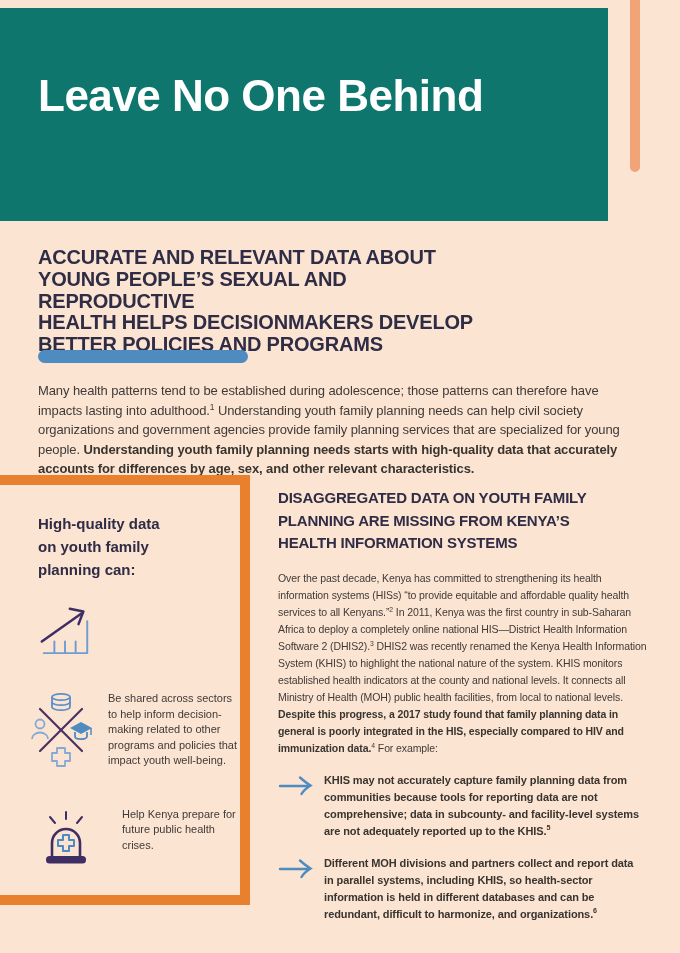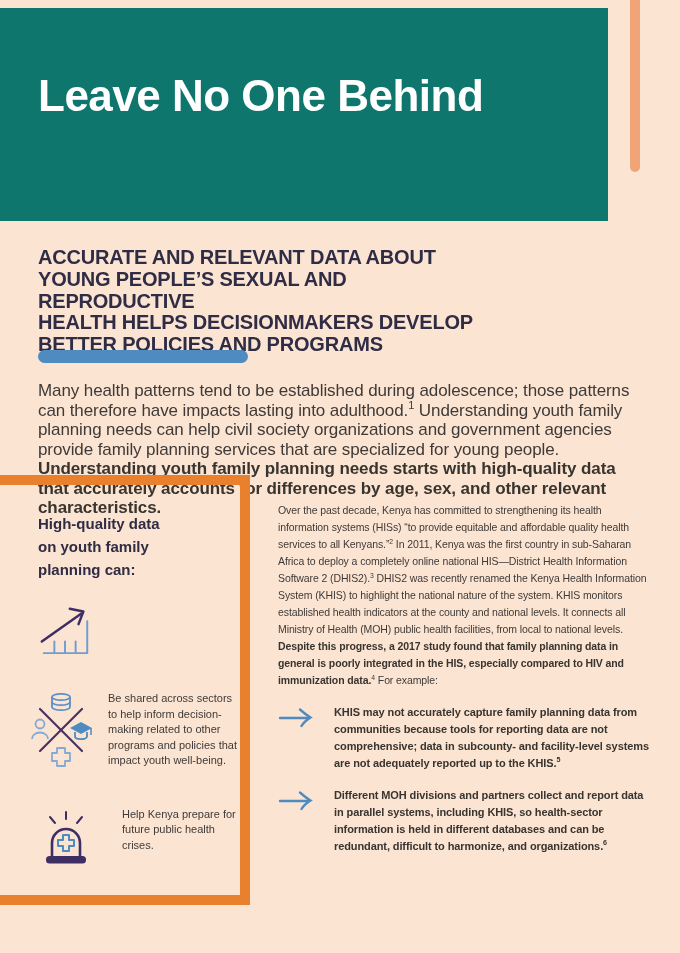--- a/index.html
+++ b/index.html
@@ -37,21 +37,21 @@
     position:absolute; left:38px; top:247px; width:445px; margin:0;
     font-size:20px; font-weight:bold; color:#2f2c45;
     line-height:21.8px; letter-spacing:-0.2px;
   }
   .blue-pill {
     position:absolute; left:38px; top:350px; width:210px; height:13px;
     background:#4e8bc0; border-radius:7px;
   }
   .intro-paragraph {
     position:absolute; left:38px; top:381px; width:606px; margin:0;
-    font-size:17px; line-height:19.5px; letter-spacing:-0.1px; color:#3e3a38;
+    font-size:13px; line-height:19.5px; letter-spacing:-0.1px; color:#3e3a38;
   }
   .intro-paragraph strong, .bullet-text, .article-paragraph strong { color:#38342f; }
 
   
   .sidebar-box {
     position:absolute; left:-12px; top:475px; width:262px; height:430px;
     box-sizing:border-box; border:10px solid #e8802d;
     padding-top:27px;
   }
   .sidebar-heading {
@@ -75,21 +75,21 @@
     position:absolute; left:278px; top:487px; width:376px;
   }
   .article-heading {
     margin:0; font-size:15px; font-weight:bold; color:#2f2c45;
     line-height:22.5px; letter-spacing:-0.2px;
   }
   .article-paragraph {
     margin:15px 0 0; width:372px;
     font-size:10.5px; line-height:17px; letter-spacing:-0.1px; color:#3e3a38;
   }
-  .bullet { display:flex; align-items:flex-start; margin-top:15px;justify-content:space-between; }
+  .bullet { display:flex; align-items:flex-start; margin-top:15px; }
   .bullet .arrow-cell { flex:0 0 36px; margin-right:10px; margin-top:1px; }
   .bullet-text {
     font-size:11px; font-weight:bold; line-height:17px; letter-spacing:-0.1px;
     width:320px;
   }
   sup { font-size:0.65em; line-height:0; }
   svg { display:block; }
 </style>
 </head>
 <body>
@@ -167,20 +167,23 @@
         <path d="M12 52 V38 a14 14 0 0 1 28 0 V52" stroke="#3f2e63" stroke-width="2.6" fill="none"></path>
         <rect x="6" y="51" width="40" height="7.5" rx="3.5" fill="#3f2e63"></rect>
         <path d="M23 30 h6 v5 h5 v6 h-5 v5 h-6 v-5 h-5 v-6 h5 z" stroke="#4e8bc0" stroke-width="2" fill="none" stroke-linejoin="round"></path>
       </svg>
     </span>
     <span class="sidebar-item-text">Help Kenya prepare for future public health crises.</span>
   </div>
 </aside>
 
 <section class="article">
+  <h2 class="article-heading pre">DISAGGREGATED DATA ON YOUTH FAMILY
+PLANNING ARE MISSING FROM KENYA’S
+HEALTH INFORMATION SYSTEMS</h2>
 
   <p class="article-paragraph"><span>Over the past decade, Kenya has committed to strengthening its health information systems (HISs) “to provide equitable and affordable quality health services to all Kenyans.”</span><sup>2</sup><span> In 2011, Kenya was the first country in sub-Saharan Africa to deploy a completely online national HIS—District Health Information Software 2 (DHIS2).</span><sup>3</sup><span> DHIS2 was recently renamed the Kenya Health Information System (KHIS) to highlight the national nature of the system. KHIS monitors established health indicators at the county and national levels. It connects all Ministry of Health (MOH) public health facilities, from local to national levels. </span><strong>Despite this progress, a 2017 study found that family planning data in general is poorly integrated in the HIS, especially compared to HIV and immunization data.</strong><sup>4</sup><span>  For example:</span></p>
 
   <div class="bullet">
     <span class="arrow-cell">
       <svg width="36" height="24" viewBox="0 0 36 24">
         <g stroke="#4e8bc0" stroke-width="2.4" fill="none" stroke-linecap="round">
           <path d="M2 13 H30"></path>
           <path d="M22 4.5 C26 8 29 10.5 32.5 12.5 C28.5 15 25.5 17.5 23.5 21"></path>
         </g>

